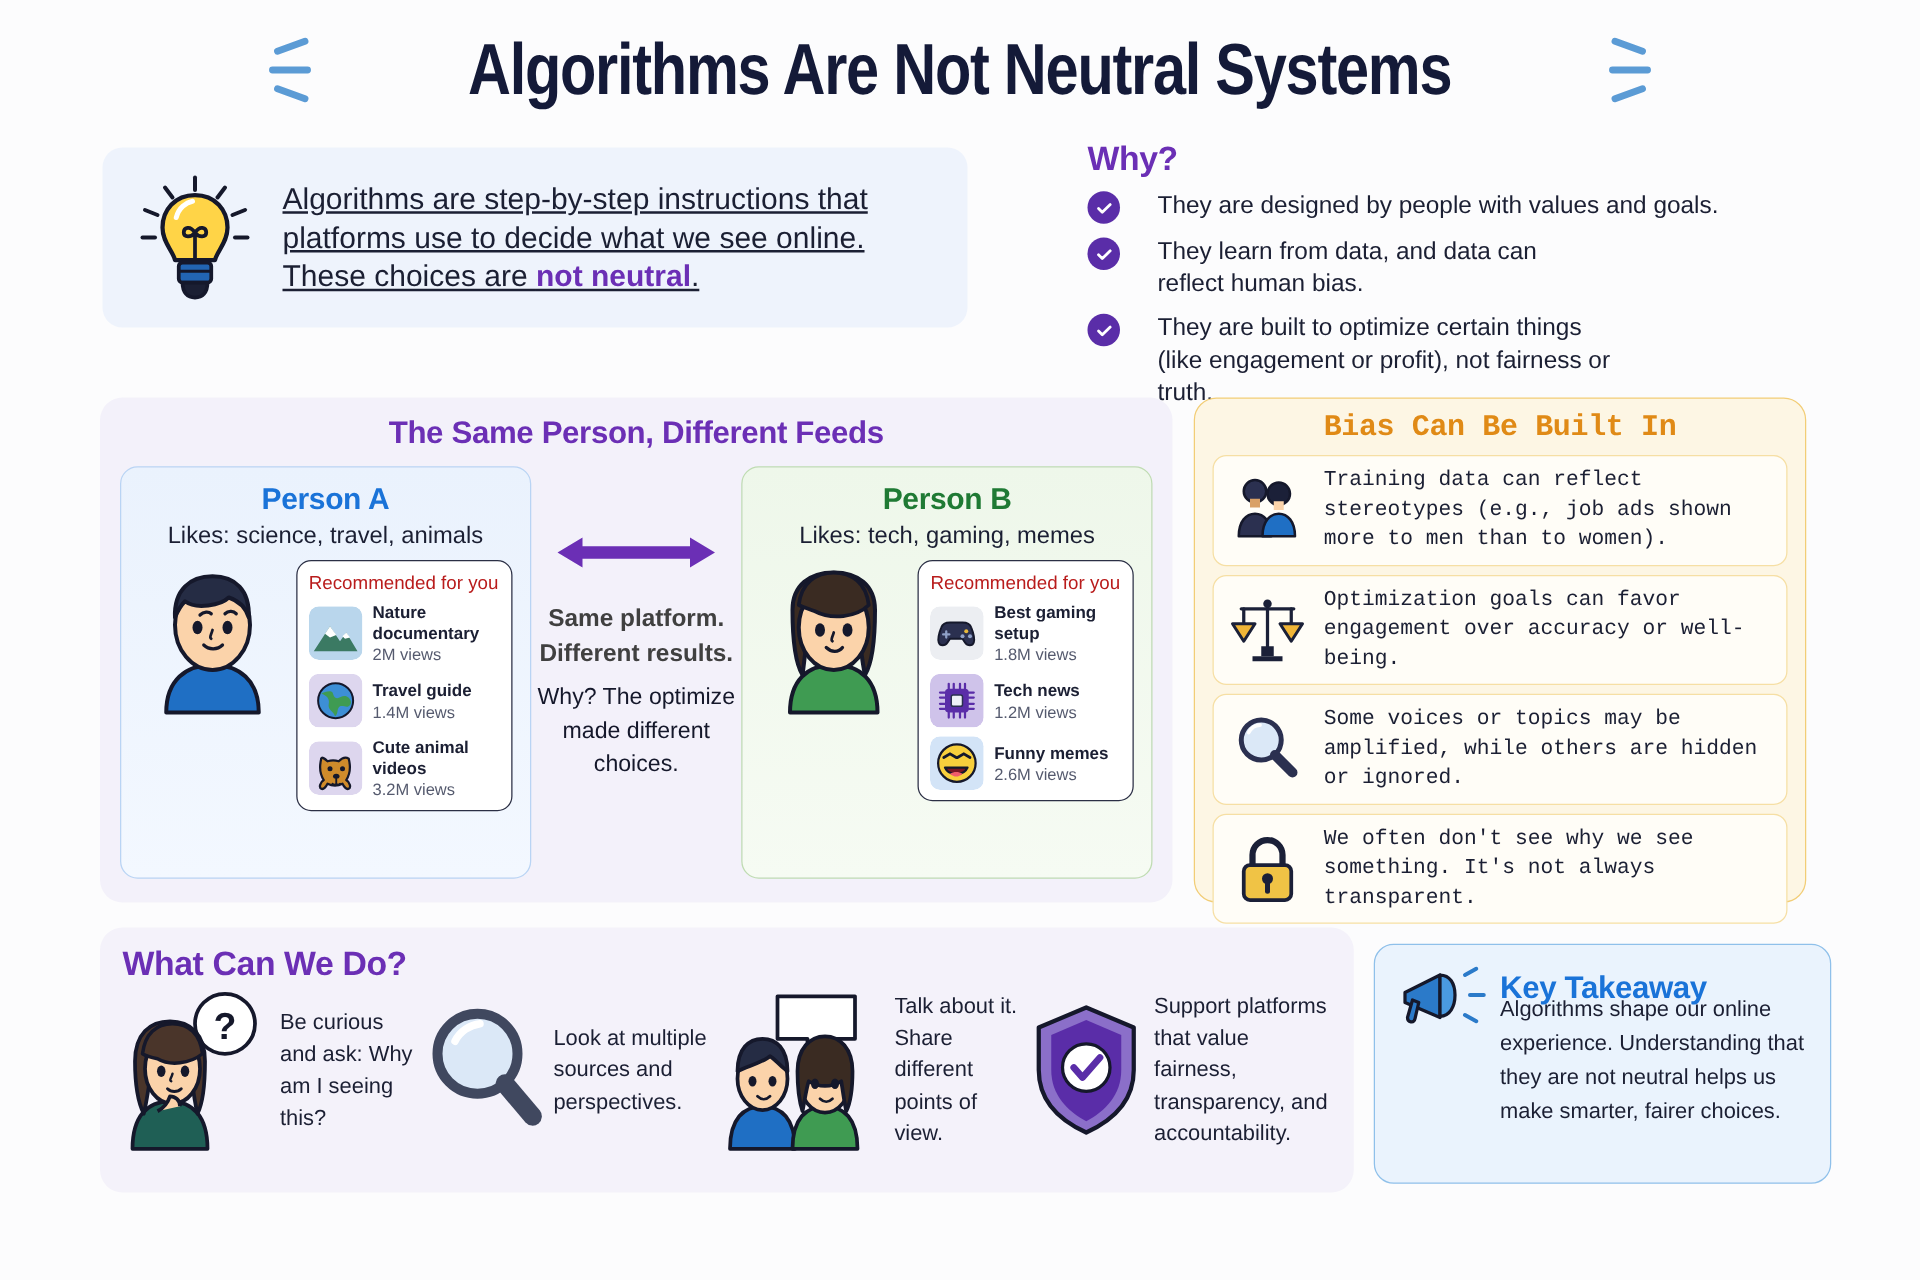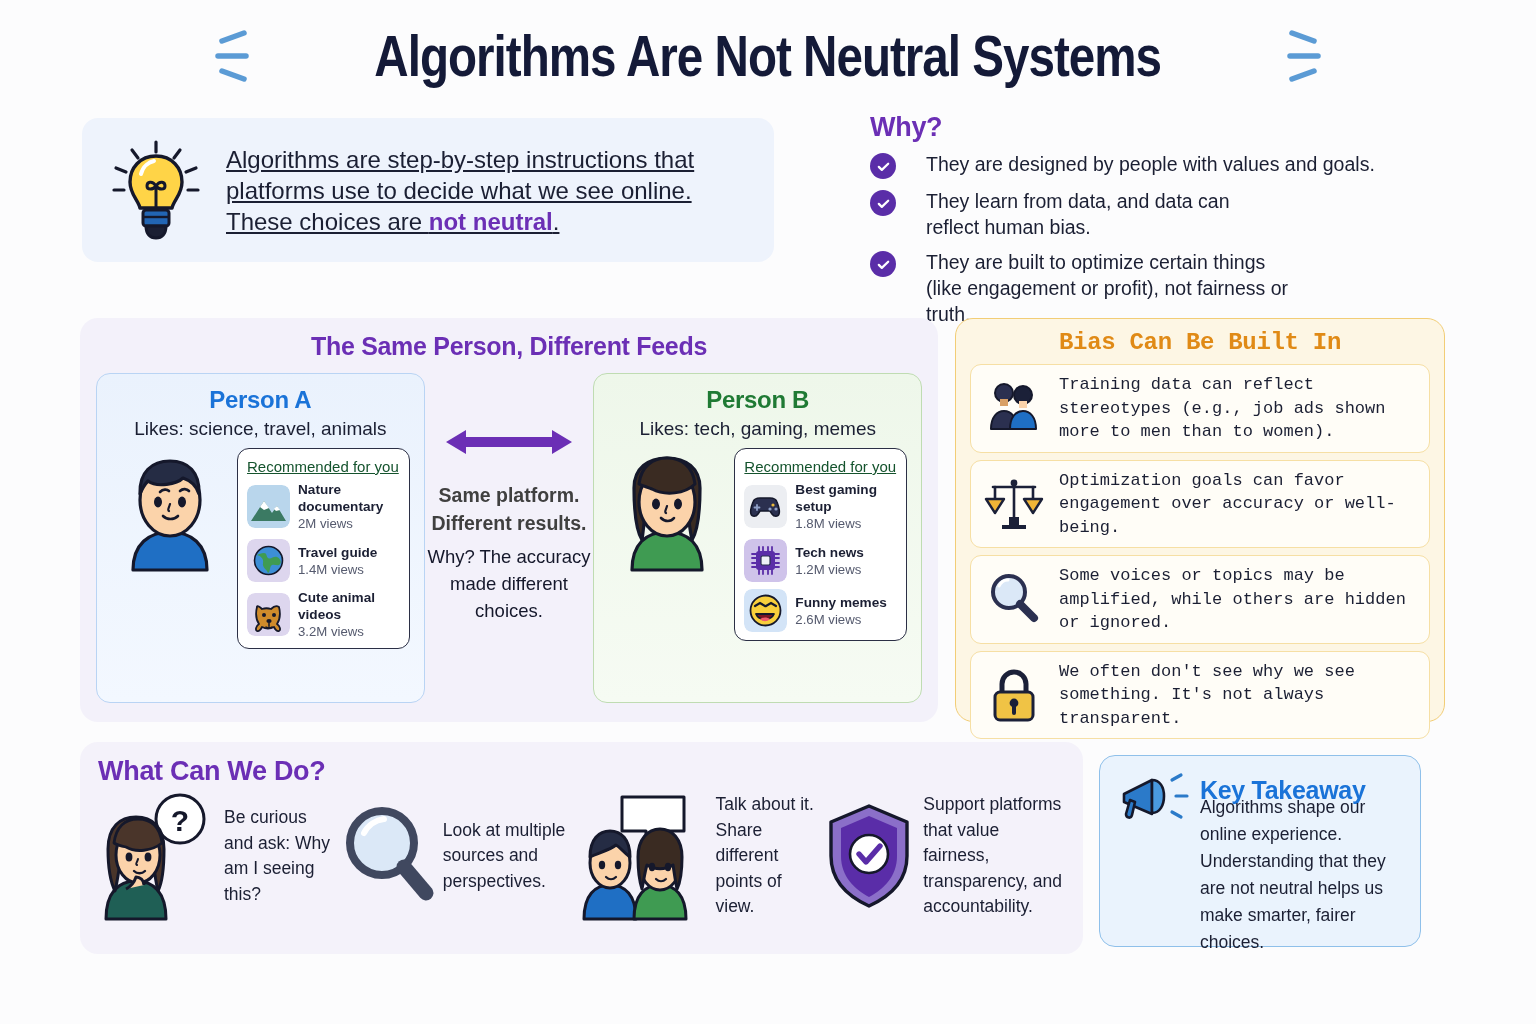--- a/index.html
+++ b/index.html
@@ -64,21 +64,21 @@
   .person-card.a .person-name { color: #1a73d8; }
   .person-card.b .person-name { color: #1f7a34; }
   .person-likes { text-align: center; font-size: 19px; margin-top: 4px; color: #1b1f33; }
   .person-row { display: flex; align-items: flex-start; gap: 8px; margin-top: 8px; }
   .avatar { width: 118px; height: 130px; flex: 0 0 auto; }
 
   .feed-card {
     flex: 1; background: #fff; border: 1.6px solid #2b2f45; border-radius: 12px;
     padding: 9px 9px 8px;
   }
-  .feed-head { font-size: 15px; color: #14532d; margin-bottom: 6px; text-decoration: underline; }
+  .feed-head { font-size: 15px; color: #b91c1c; margin-bottom: 6px; }
   .feed-item { display: flex; align-items: center; gap: 8px; margin-bottom: 7px; }
   .feed-item:last-child { margin-bottom: 0; }
   .thumb { width: 43px; height: 43px; border-radius: 8px; flex: 0 0 auto; overflow: hidden; }
   .feed-title { font-size: 13.6px; font-weight: 700; color: #1b1f33; line-height: 17px; }
   .feed-views { font-size: 13.2px; color: #555a6e; line-height: 17px; }
 
   .middle { width: 174px; padding-top: 52px; text-align: center; }
   .arrow { width: 130px; height: 34px; margin: 0 auto 22px; display: block; }
   .mid-strong { font-size: 19.5px; font-weight: 600; line-height: 28px; color: #404040; }
   .mid-sub { font-size: 18.5px; line-height: 27px; color: #15182b; margin-top: 6px; }
@@ -106,21 +106,21 @@
     background: #f4f2fa; border-radius: 18px; padding: 14px 18px;
   }
   .wcwd-title { font-size: 27px; font-weight: 700; color: #6b2fb5; letter-spacing: -.3px; }
   .wcwd-row { display: flex; align-items: center; margin-top: 4px; }
   .wcwd-item { display: flex; align-items: center; gap: 8px; width: 250px; }
   .wcwd-ill { flex: 0 0 auto; }
   .wcwd-text { font-size: 17.5px; line-height: 25.5px; color: #1b1f33; }
 
   
   .takeaway {
-    position: absolute; left: 1099px; top: 755px; width: 322px; height: 192px;
+    position: absolute; left: 1099px; top: 755px; width: 366px; height: 192px;
     background: #eaf3fd; border: 1.6px solid #8fc0ea; border-radius: 16px;
     padding: 14px 18px;
   }
   .takeaway-head { display: flex; align-items: flex-start; gap: 10px; }
   .megaphone { width: 72px; height: 56px; flex: 0 0 auto; margin-top: 2px; }
   .takeaway-title { font-size: 25px; font-weight: 700; color: #1a73d8; letter-spacing: -.3px; margin-top: 6px; }
   .takeaway-text { font-size: 17.5px; line-height: 27px; color: #1b1f33; margin-top: 2px; padding-left: 82px; margin-top: -34px; }
 </style>
 </head>
 <body>
@@ -272,21 +272,21 @@
           </div>
         </div>
       </div>
 
       <div class="middle">
         <svg class="arrow" viewBox="0 0 130 34">
           <path d="M2 17l20-12v7h86V5l20 12-20 12v-7H22v7z" fill="#6b2fb5"></path>
         </svg>
         <div class="mid-strong">Same platform.</div>
         <div class="mid-strong">Different results.</div>
-        <div class="mid-sub">Why? The accuracy made different choices.</div>
+        <div class="mid-sub">Why? The optimize made different choices.</div>
       </div>
 
       <div class="person-card b">
         <div class="person-name">Person B</div>
         <div class="person-likes">Likes: tech, gaming, memes</div>
         <div class="person-row">
           <svg class="avatar" viewBox="0 0 118 130">
             <path d="M24 122c0-26 14-38 35-38s35 12 35 38z" fill="#3f9b52" stroke="#15182b" stroke-width="3.2" stroke-linejoin="round"></path>
             <path d="M26 40c0-20 14-30 33-30s33 10 33 30c0 22-2 42-8 52-3-14-4-30-6-38-12 6-30 6-38-2-3 10-4 26-6 40-6-10-8-30-8-52z" fill="#3a2b22" stroke="#15182b" stroke-width="3.2" stroke-linejoin="round"></path>
             <ellipse cx="59" cy="54" rx="28" ry="34" fill="#fbd3aa" stroke="#15182b" stroke-width="3.2"></ellipse>

